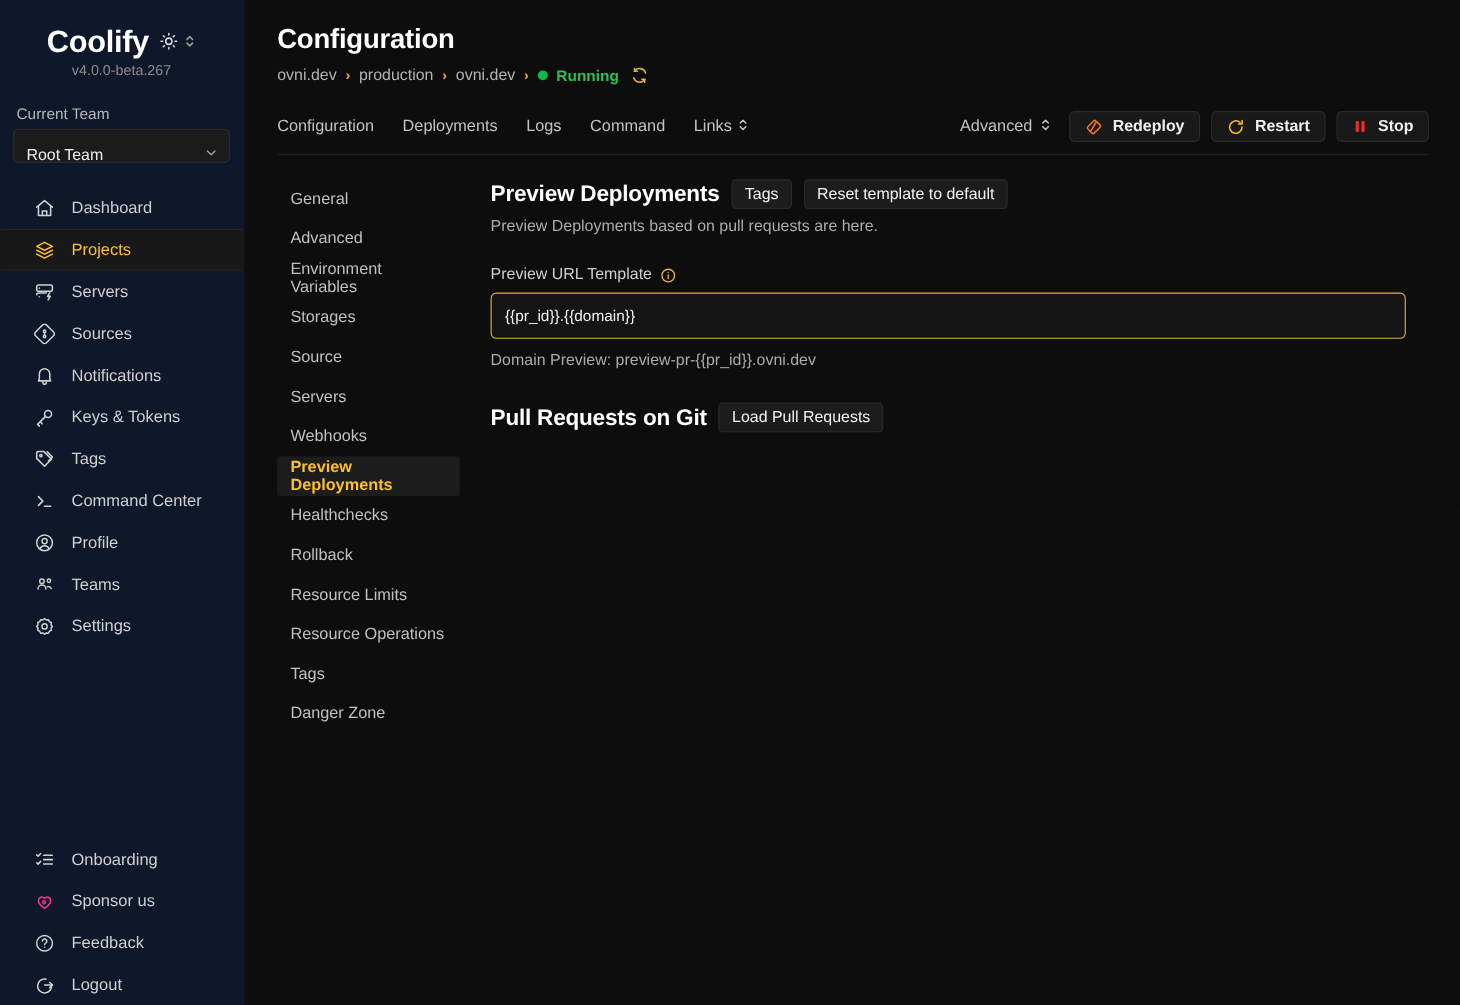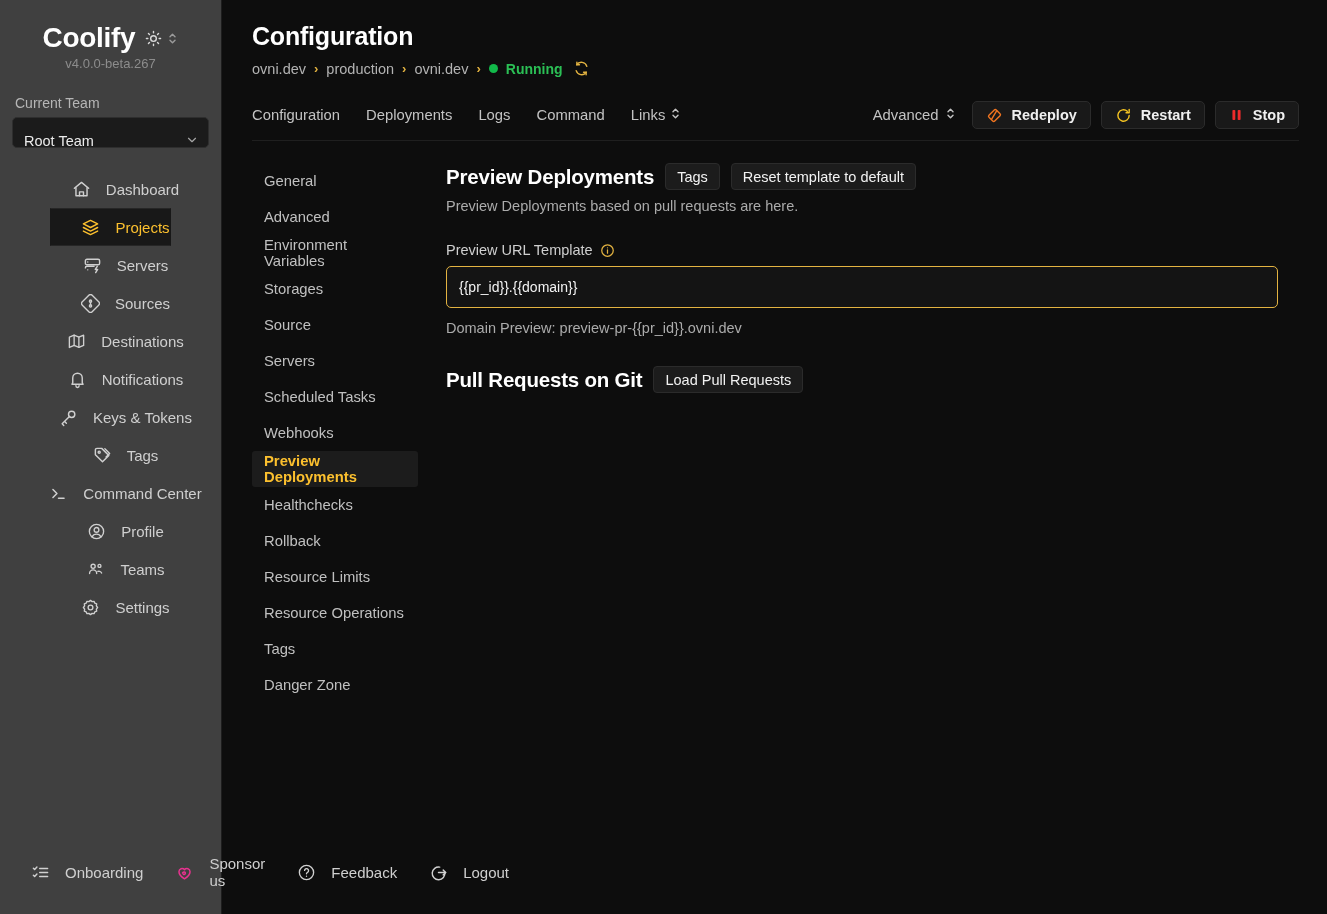--- a/index.html
+++ b/index.html
@@ -11,21 +11,21 @@
     font-family: "Liberation Sans", sans-serif;
     overflow: hidden;
   }
 
   .app { display: flex; width: 1327px; height: 914px; }
 
   
   .sidebar {
     width: 222px;
     height: 914px;
-    background: #404040;
+    background: #0f172a;
     border-right: 1px solid #1d1d1d;
     display: flex;
     flex-direction: column;
     flex: 0 0 222px;
     position: relative;
   }
 
   .brand-row {
     display: flex;
     align-items: center;
@@ -64,22 +64,22 @@
     border-radius: 5px;
     display: flex;
     align-items: center;
     justify-content: space-between;
     padding: 17px 9px 0 11px;
     color: #ececec;
     font-size: 14.5px;
   }
   .team-select .chev { color: #a5a5a5; }
 
-  .nav-main { margin-top: 22px; display: flex; flex-direction: column; align-items: center; }
-  .nav-bottom { margin-top: auto; padding-bottom: 23px; display: flex; flex-direction: row; }
+  .nav-main { margin-top: 22px; display: flex; flex-direction: column; }
+  .nav-bottom { margin-top: auto; padding-bottom: 0; display: flex; flex-direction: column; }
 
   .nav-item {
     display: flex;
     align-items: center;
     gap: 14px;
     height: 38px;
     padding: 0 0 0 29px;
     color: #cfcfcf;
     font-size: 15px;
     cursor: pointer;
@@ -332,29 +332,20 @@
           <svg width="19" height="19" viewBox="0 0 24 24" fill="none" stroke="currentColor" stroke-width="1.7" stroke-linecap="round" stroke-linejoin="round">
               <rect x="3.2" y="3.2" width="17.6" height="17.6" rx="3" transform="rotate(45 12 12)"></rect>
               <circle cx="12" cy="9" r="1.4"></circle>
               <circle cx="12" cy="15" r="1.4"></circle>
               <path d="M12 10.4v3.2"></path>
             </svg>
         </span>
         <span>Sources</span>
       </div>
 
-      <div class="nav-item">
-        <span class="nav-ico">
-          <svg width="19" height="19" viewBox="0 0 24 24" fill="none" stroke="currentColor" stroke-width="1.7" stroke-linecap="round" stroke-linejoin="round">
-              <path d="M3 6.5l6-2.5 6 2.5 6-2.5v13l-6 2.5-6-2.5-6 2.5z"></path>
-              <path d="M9 4v13M15 6.5v13"></path>
-            </svg>
-        </span>
-        <span>Destinations</span>
-      </div>
 
       <div class="nav-item">
         <span class="nav-ico">
           <svg width="19" height="19" viewBox="0 0 24 24" fill="none" stroke="currentColor" stroke-width="1.8" stroke-linecap="round" stroke-linejoin="round">
               <path d="M6 16V10a6 6 0 0112 0v6l1 2H5l1-2z"></path>
               <path d="M10 20a2 2 0 004 0"></path>
             </svg>
         </span>
         <span>Notifications</span>
       </div>
@@ -559,21 +550,20 @@
 
     <div class="body-split">
 
       <div class="submenu">
         <div class="submenu-item">General</div>
         <div class="submenu-item">Advanced</div>
         <div class="submenu-item">Environment Variables</div>
         <div class="submenu-item">Storages</div>
         <div class="submenu-item">Source</div>
         <div class="submenu-item">Servers</div>
-        <div class="submenu-item">Scheduled Tasks</div>
         <div class="submenu-item">Webhooks</div>
         <div class="submenu-item active">Preview Deployments</div>
         <div class="submenu-item">Healthchecks</div>
         <div class="submenu-item">Rollback</div>
         <div class="submenu-item">Resource Limits</div>
         <div class="submenu-item">Resource Operations</div>
         <div class="submenu-item">Tags</div>
         <div class="submenu-item">Danger Zone</div>
       </div>
 

